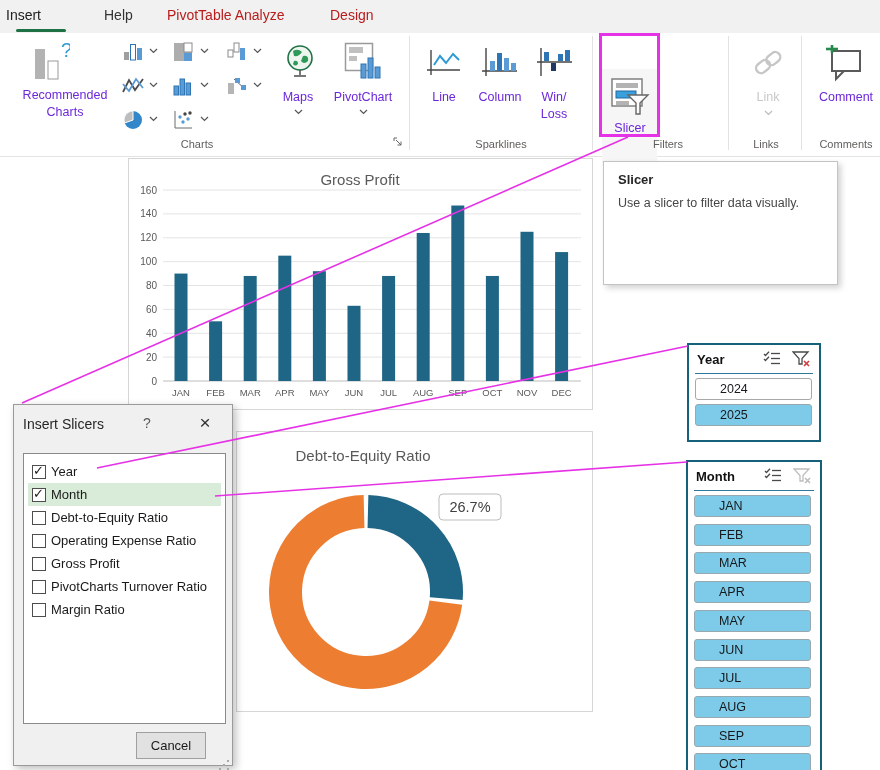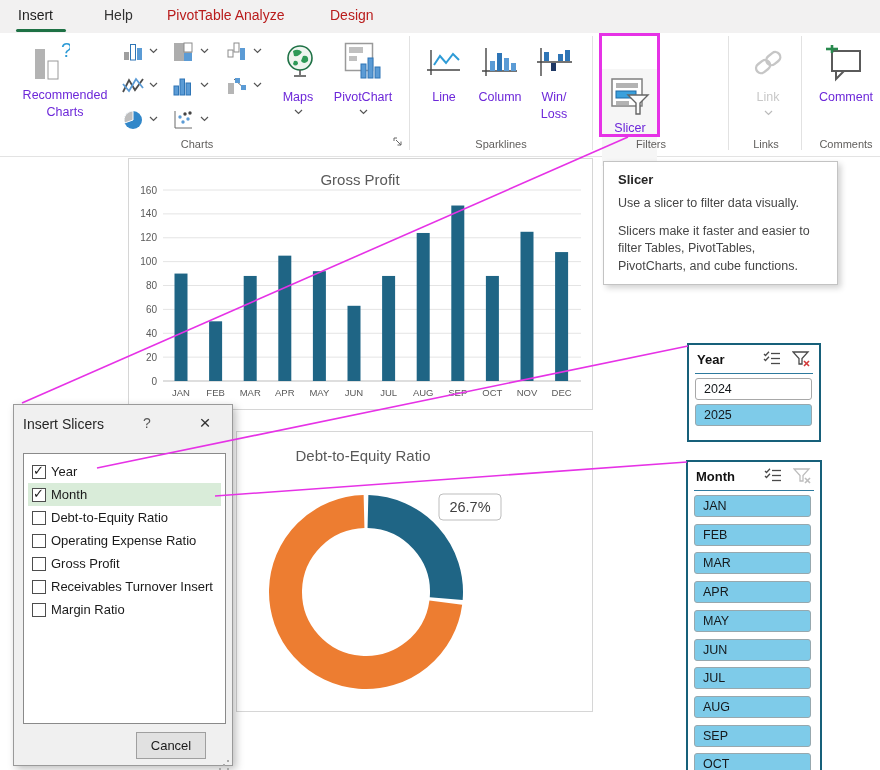--- a/index.html
+++ b/index.html
@@ -51,34 +51,34 @@
   #btn-cancel { left:122px; top:327px; width:70px; border:1px solid #9f9f9f; }
   #grip { position:absolute; right:3px; bottom:3px; width:2px; height:2px; background:#a9a9a9;
           box-shadow:-8px 8px 0 #a9a9a9, 0 8px 0 #a9a9a9, -4px 4px 0 #a9a9a9, 0 0 0 #a9a9a9, -8px 0 0 transparent; }
 
   
   .slicer { position:absolute; background:#fff; border:2px solid #17607a; z-index:6; }
   .slicer-head { position:absolute; left:8px; top:7px; font-size:13px; font-weight:bold; color:#111; }
   .slicer-sep { position:absolute; left:6px; right:6px; top:28px; height:1px; background:#2e7a9e; }
   .slicer-icons { position:absolute; top:6px; right:8px; display:flex; gap:11px; }
   .slicer-item { position:absolute; left:6px; width:117px; height:22px; border:1px solid #a8a8a8; border-radius:3px;
-                 font-size:12.5px; color:#15191c; line-height:20px; padding-left:8px; background:#fff; }
+                 font-size:12.5px; color:#15191c; line-height:20px; padding-left:24px; background:#fff; }
   .slicer-item.sel { background:#7ecbe9; border-color:#97a8ae; }
 
   
   #overlay { left:0; top:0; z-index:20; pointer-events:none; }
   #slicer-btn-bg { left:602px; top:36px; width:55px; height:97px; background:#f6f6f6; }
 </style>
 </head>
 <body>
 
 <div id="stage">
 
   <div id="tabbar" class="abs">
-    <span class="tab active" style="left:18px">Insert</span>
+    <span class="tab active" style="left:6px">Insert</span>
     <span class="tab dark" style="left:104px">Help</span>
     <span class="tab" style="left:167px">PivotTable Analyze</span>
     <span class="tab" style="left:330px">Design</span>
     <div id="tab-underline" class="abs"></div>
   </div>
 
   <div id="ribbon" class="abs">
 
     <div class="abs" style="left:10px;top:2px;width:110px;height:100px">
       <svg class="abs" style="left:120px;top:8px" width="36" height="42" viewBox="0 0 36 42" transform=""> 
@@ -245,21 +245,21 @@
     <div id="slicer-btn-bg" class="abs">
       <svg class="abs" style="left:8px;top:8px" width="40" height="40" viewBox="0 0 40 40">
         <rect x="2" y="2" width="30" height="27" fill="#fff" stroke="#808080" stroke-width="1.5"></rect>
         <rect x="6" y="6" width="22" height="5" fill="#b3b3b3"></rect>
         <rect x="6" y="14" width="20" height="7" fill="#3aa0dc" stroke="#1f6aa5"></rect>
         <rect x="6" y="24" width="13" height="4" fill="#b3b3b3"></rect>
         <polygon points="18,18 38,18 30,26 30,37 26,37 26,26" fill="#fcfcfc" stroke="#666" stroke-width="1.4"></polygon>
       </svg>
       <span class="rb-label" style="left:28px;top:52px">Slicer</span>
     </div>
-    <span class="grp-label" style="left:651px">Filters</span>
+    <span class="grp-label" style="left:668px">Filters</span>
 
     <div class="vsep" style="left:728px"></div>
 
     <div class="abs" style="left:740px;top:4px;width:56px;height:112px">
       <svg class="abs" style="left:12px;top:10px" width="34" height="32" viewBox="0 0 34 32">
         <g stroke="#c6c6c6" stroke-width="2.4" fill="none" transform="rotate(-38 17 15)">
           <rect x="2" y="10" width="15" height="10" rx="5"></rect>
           <rect x="15" y="10" width="15" height="10" rx="5"></rect>
         </g>
       </svg>
@@ -338,21 +338,20 @@
         <path d="M130.96679034128857,79.52403007261476 A80.5,80.5 0 0 1 209.22700229526646,166.62405485449125" fill="none" stroke="#1f6585" stroke-width="33"></path>
         <path d="M208.80763871826207,170.53521723626807 A80.5,80.5 0 1 1 127.03320965871139,79.52403007261476" fill="none" stroke="#ed7d31" stroke-width="33"></path>
         <rect x="202" y="62" width="62" height="26" rx="4" fill="#fff" stroke="#bdbdbd"></rect>
         <text x="233" y="80" text-anchor="middle" font-size="14.5" fill="#3f3f3f">26.7%</text>
       </svg>
   </div>
 
   <div id="tooltip" class="abs">
     <h4>Slicer</h4>
     <p>Use a slicer to filter data visually.</p>
-    <p>Slicers make it faster and easier to filter Tables, PivotTables, PivotCharts, and cube functions.</p>
   </div>
 
   <div id="dialog" class="abs">
     <span id="dlg-title">Insert Slicers</span>
     <span id="dlg-help">?</span>
     <span id="dlg-close">×</span>
     <div id="dlg-list">
         <div class="dlg-row">
           <span class="cb">
             <span class="tick">✓</span>
@@ -372,21 +371,21 @@
         <div class="dlg-row">
           <span class="cb"></span>
           <span class="dlg-field-label">Operating Expense Ratio</span>
         </div>
         <div class="dlg-row">
           <span class="cb"></span>
           <span class="dlg-field-label">Gross Profit</span>
         </div>
         <div class="dlg-row">
           <span class="cb"></span>
-          <span class="dlg-field-label">Receivables Turnover Insert</span>
+          <span class="dlg-field-label">PivotCharts Turnover Ratio</span>
         </div>
         <div class="dlg-row">
           <span class="cb"></span>
           <span class="dlg-field-label">Margin Ratio</span>
         </div>
       </div>
     <div id="btn-ok" class="btn">OK</div>
     <div id="btn-cancel" class="btn">Cancel</div>
     <div id="grip"></div>
   </div>

